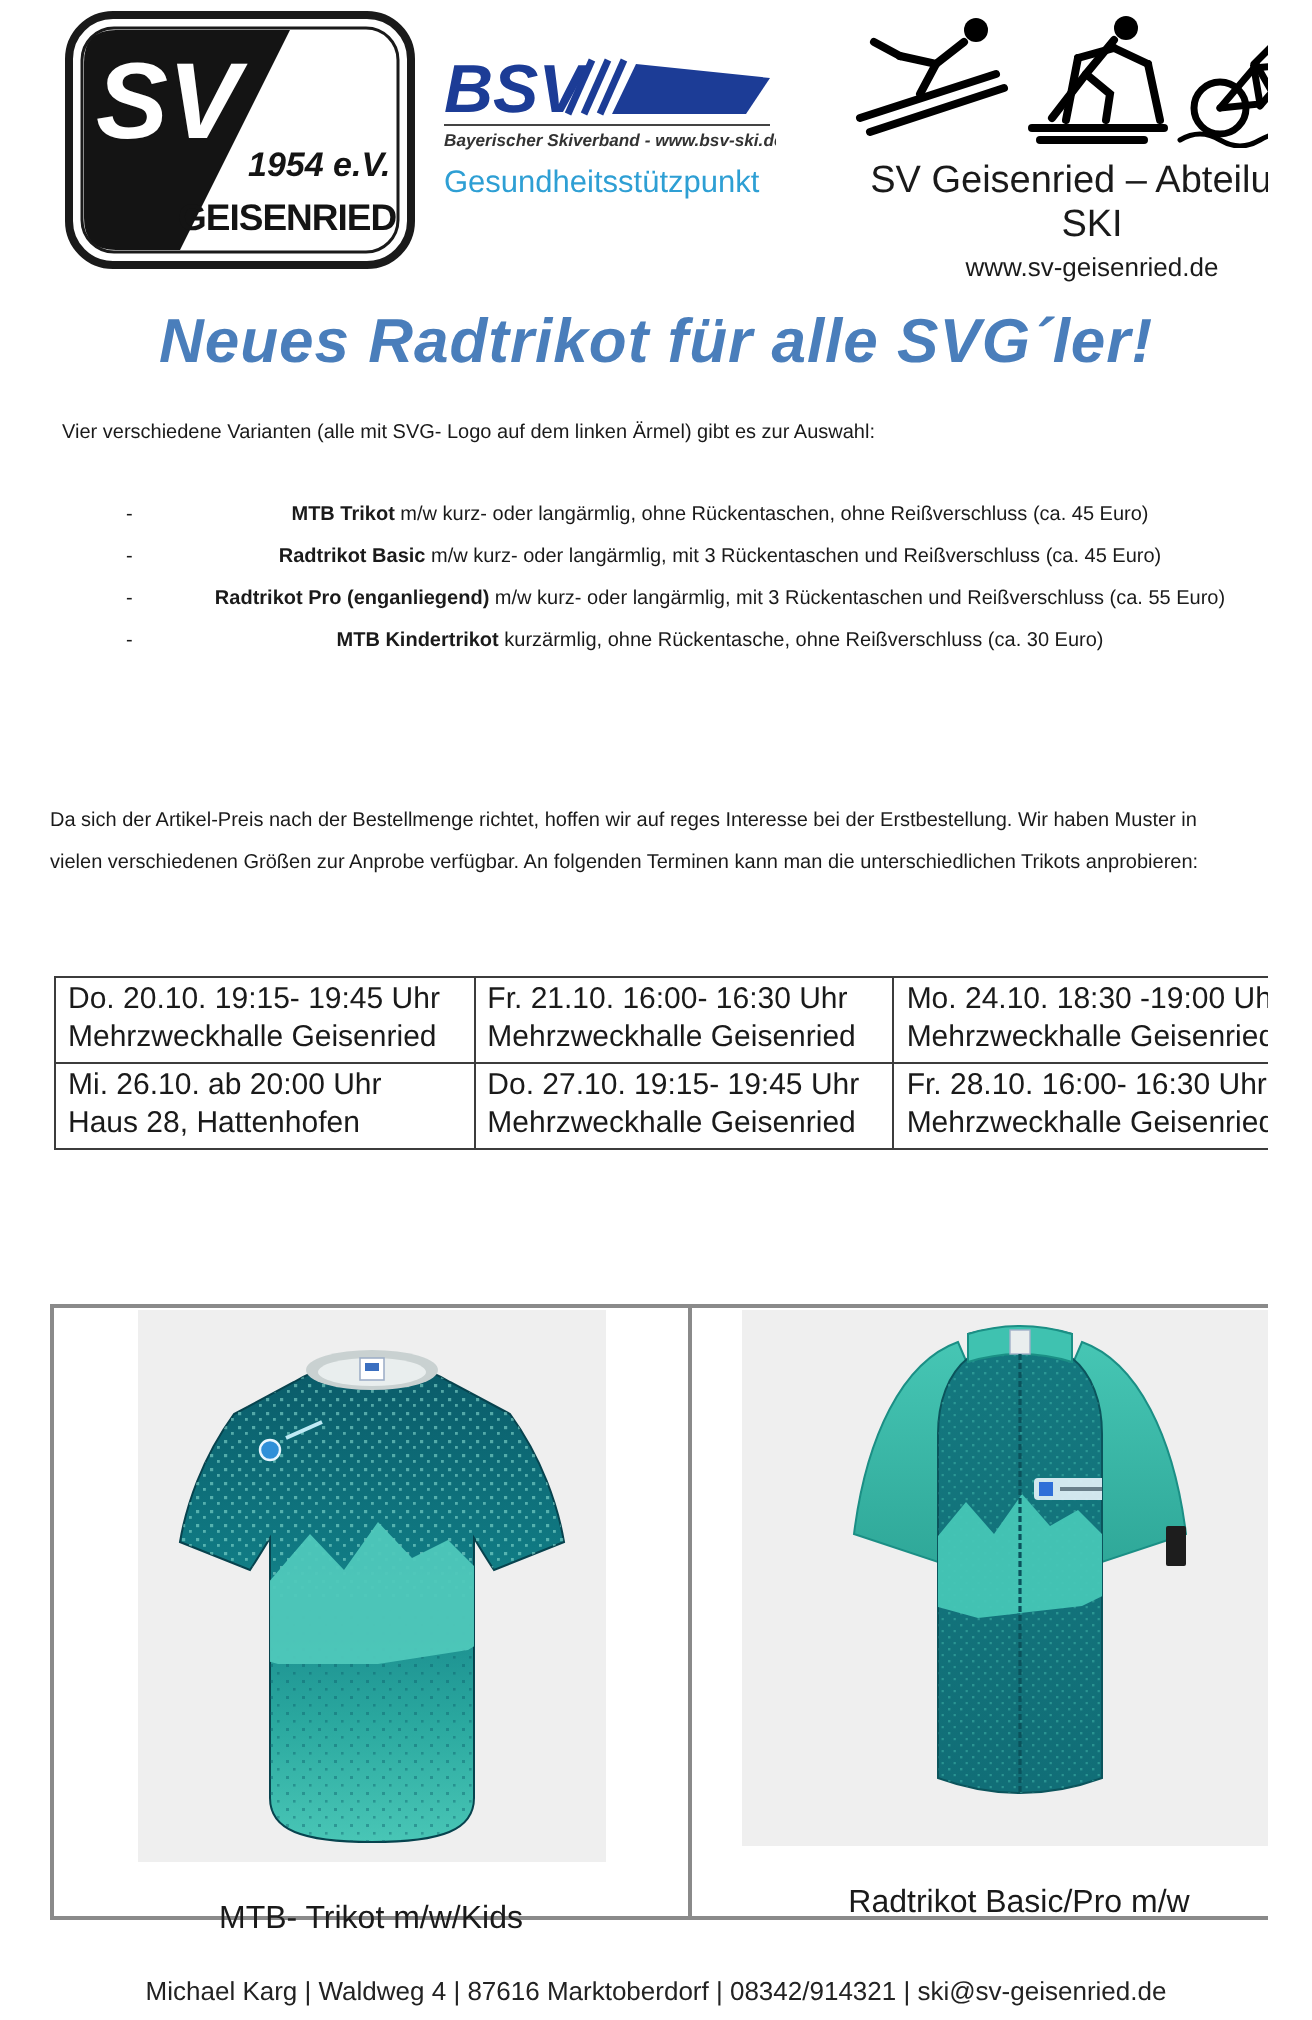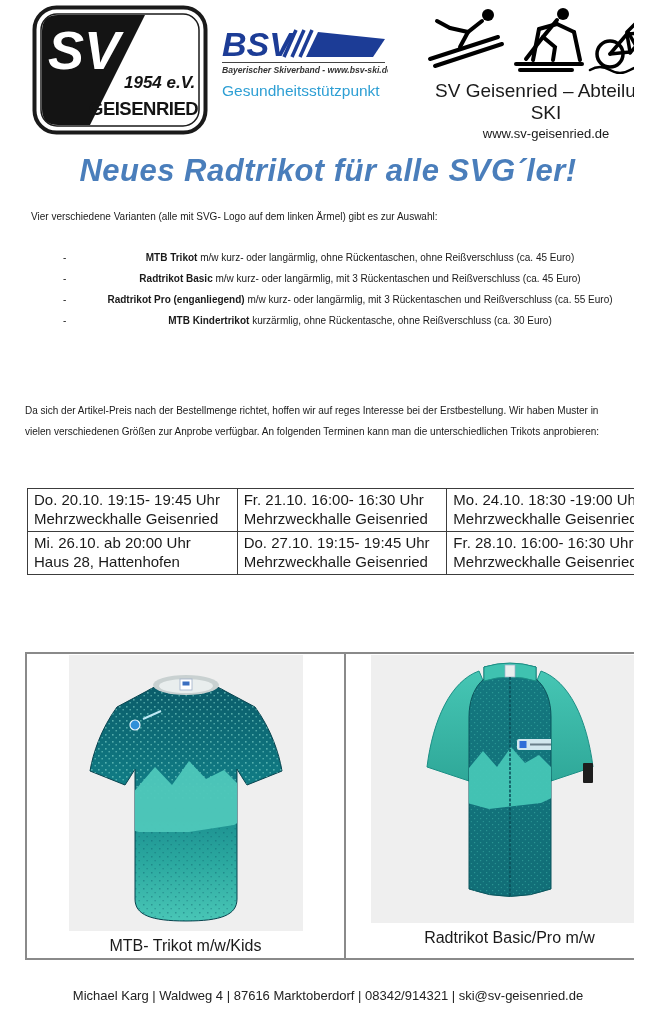--- a/index.html
+++ b/index.html
@@ -38,21 +38,21 @@
   .notes { position:absolute; left:9px; right:8px; top:573px; }
   
   .panels { position:absolute; left:3px; top:652px; width:650px; height:308px; display:flex; }
   .panel  { border:2px solid #8a8a8a; background:#ffffff; text-align:center; }
   .panel-left  { width:320px; border-right-width:1px; }
   .panel-right { width:330px; border-left-width:1px; }
   .photo { margin:1px auto 0 auto; background:#efefef; display:flex;
            align-items:flex-start; justify-content:center; }
   .photo-left  { width:234px; height:276px; }
   .photo-right { width:278px; height:268px; }
-  .caption { font-size:16px; line-height:22px; margin-top:4px; }
+  .caption { font-size:16px; line-height:22px; margin-top:18px; }
   
   .footer { position:absolute; left:0; top:988px; width:100%; text-align:center;
             font-size:13px; color:#222222; }
 </style>
 </head>
 <body>
 
 <div class="page">
 
   <div>

